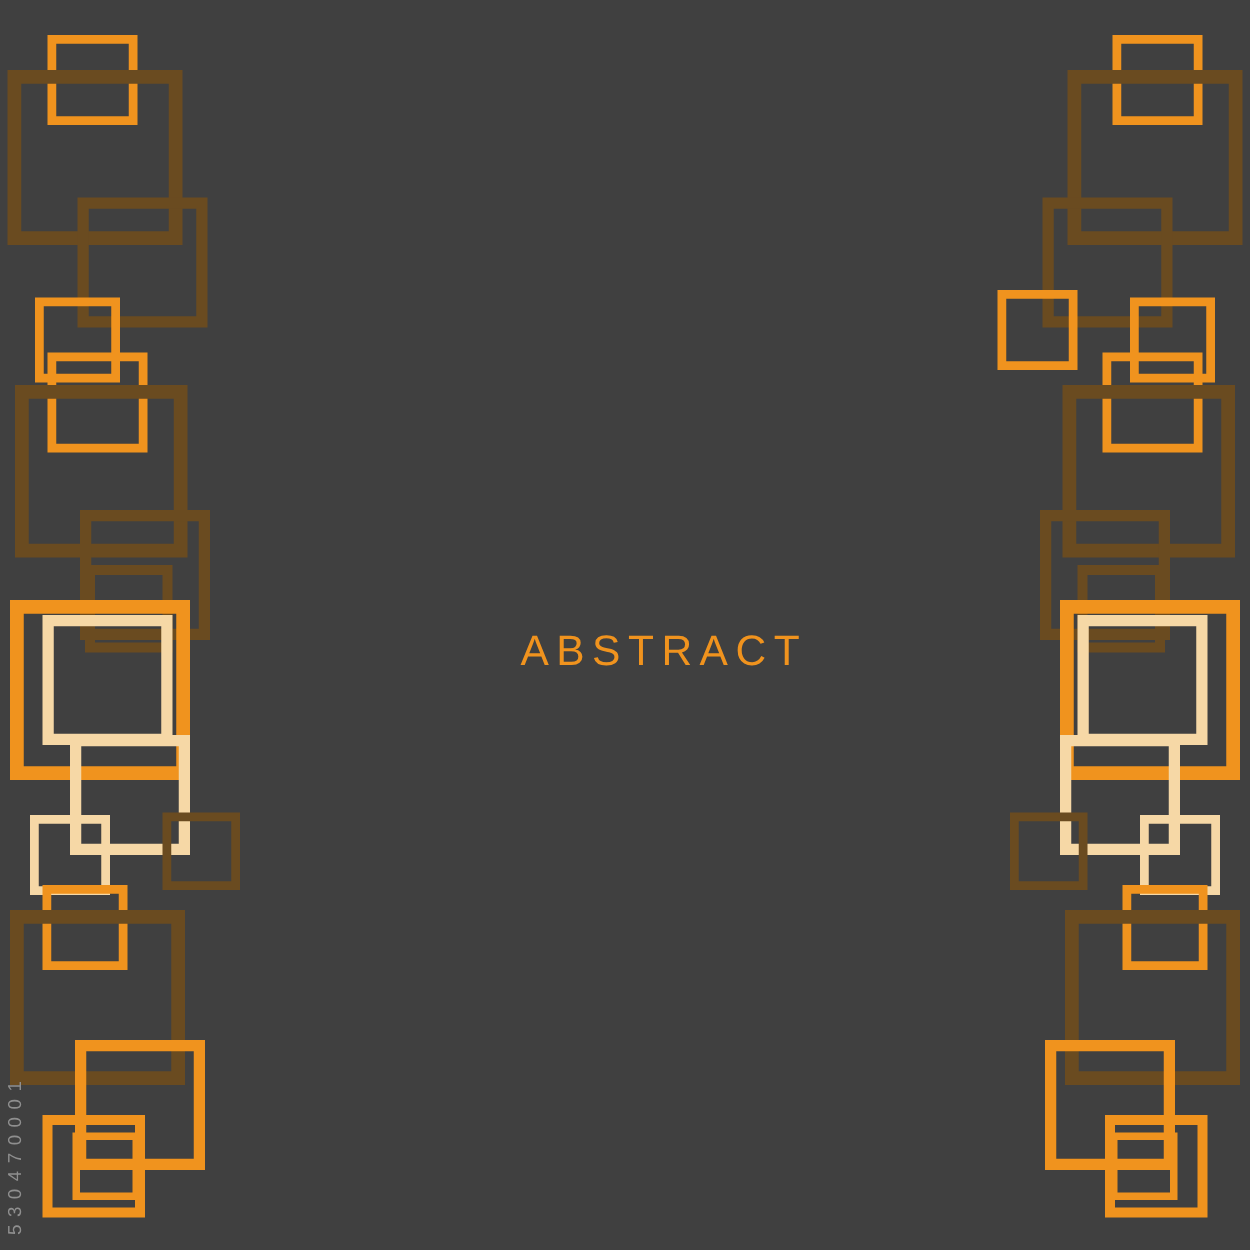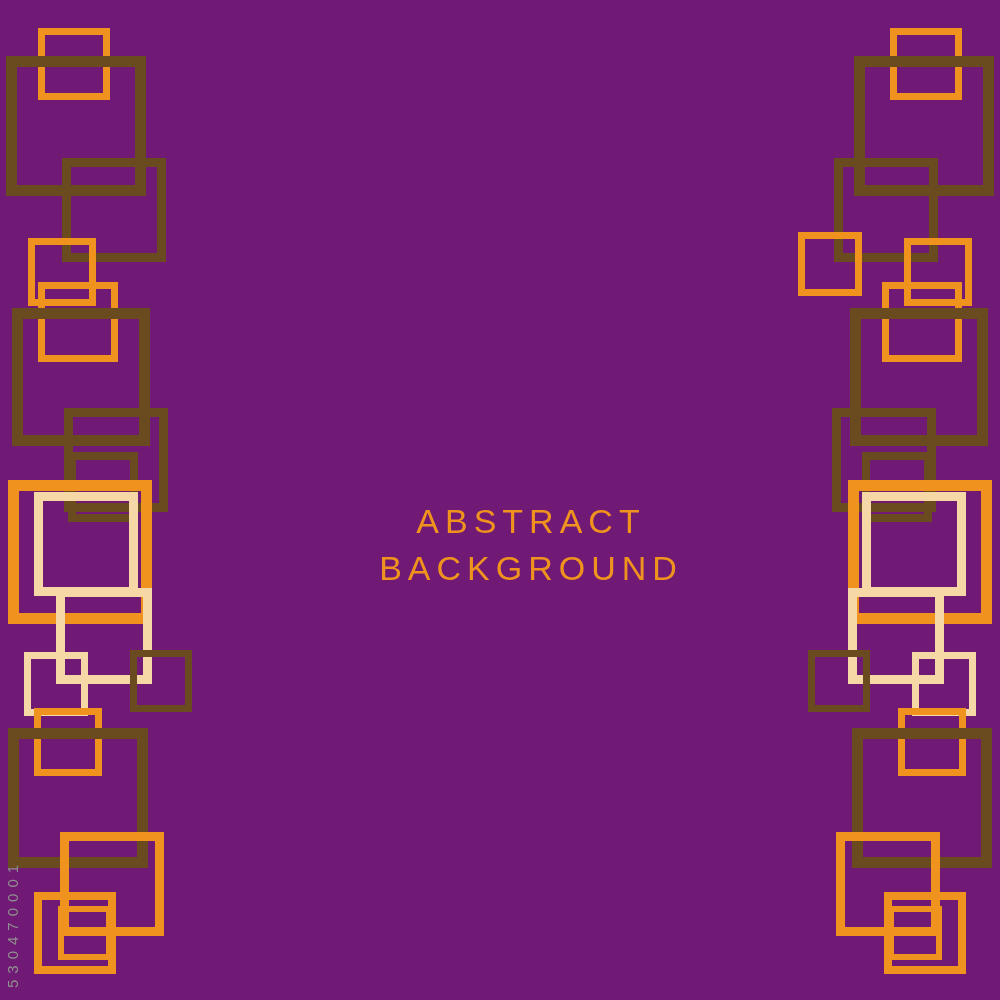--- a/index.html
+++ b/index.html
@@ -43,21 +43,21 @@
     transform-origin: 0 0;
     transform: rotate(-90deg);
     font-size: 15px;
     letter-spacing: 6px;
     white-space: nowrap;
   }
 </style>
 </head>
 <body>
 
-<div class="canvas" style="background: #701a75; text-decoration: underline;">
+<div class="canvas" style="background: #404040; text-decoration: underline;">
 
   <div class="layer" id="squares-layer">
       <div class="square" style="left: 38px; top: 28px; width: 72px; height: 72px; border: 7px solid rgb(240, 147, 30);"></div>
       <div class="square" style="left: 6px; top: 56px; width: 140px; height: 140px; border: 11px solid rgb(106, 75, 32);"></div>
       <div class="square" style="left: 62px; top: 158px; width: 104px; height: 104px; border: 9px solid rgb(106, 75, 32);"></div>
       <div class="square" style="left: 28px; top: 238px; width: 68px; height: 68px; border: 7px solid rgb(240, 147, 30);"></div>
       <div class="square" style="left: 38px; top: 282px; width: 80px; height: 80px; border: 7px solid rgb(240, 147, 30);"></div>
       <div class="square" style="left: 12px; top: 308px; width: 138px; height: 138px; border: 11px solid rgb(106, 75, 32);"></div>
       <div class="square" style="left: 64px; top: 408px; width: 104px; height: 104px; border: 9px solid rgb(106, 75, 32);"></div>
       <div class="square" style="left: 68px; top: 452px; width: 70px; height: 70px; border: 8px solid rgb(106, 75, 32);"></div>
@@ -87,18 +87,17 @@
       <div class="square" style="left: 808px; top: 650px; width: 62px; height: 62px; border: 7px solid rgb(106, 75, 32);"></div>
       <div class="square" style="left: 898px; top: 708px; width: 68px; height: 68px; border: 7px solid rgb(240, 147, 30);"></div>
       <div class="square" style="left: 852px; top: 728px; width: 140px; height: 140px; border: 11px solid rgb(106, 75, 32);"></div>
       <div class="square" style="left: 836px; top: 832px; width: 104px; height: 104px; border: 9px solid rgb(240, 147, 30);"></div>
       <div class="square" style="left: 884px; top: 892px; width: 82px; height: 82px; border: 8px solid rgb(240, 147, 30);"></div>
       <div class="square" style="left: 888px; top: 906px; width: 54px; height: 54px; border: 6px solid rgb(240, 147, 30);"></div>
     </div>
 
   <div class="title" style="color: rgb(240, 147, 30);">
     <div>ABSTRACT</div>
-    <div>BACKGROUND</div>
   </div>
 
   <div class="watermark" style="color: rgb(143, 143, 143);">530470001</div>
 
 </div>
 
 </body></html>

